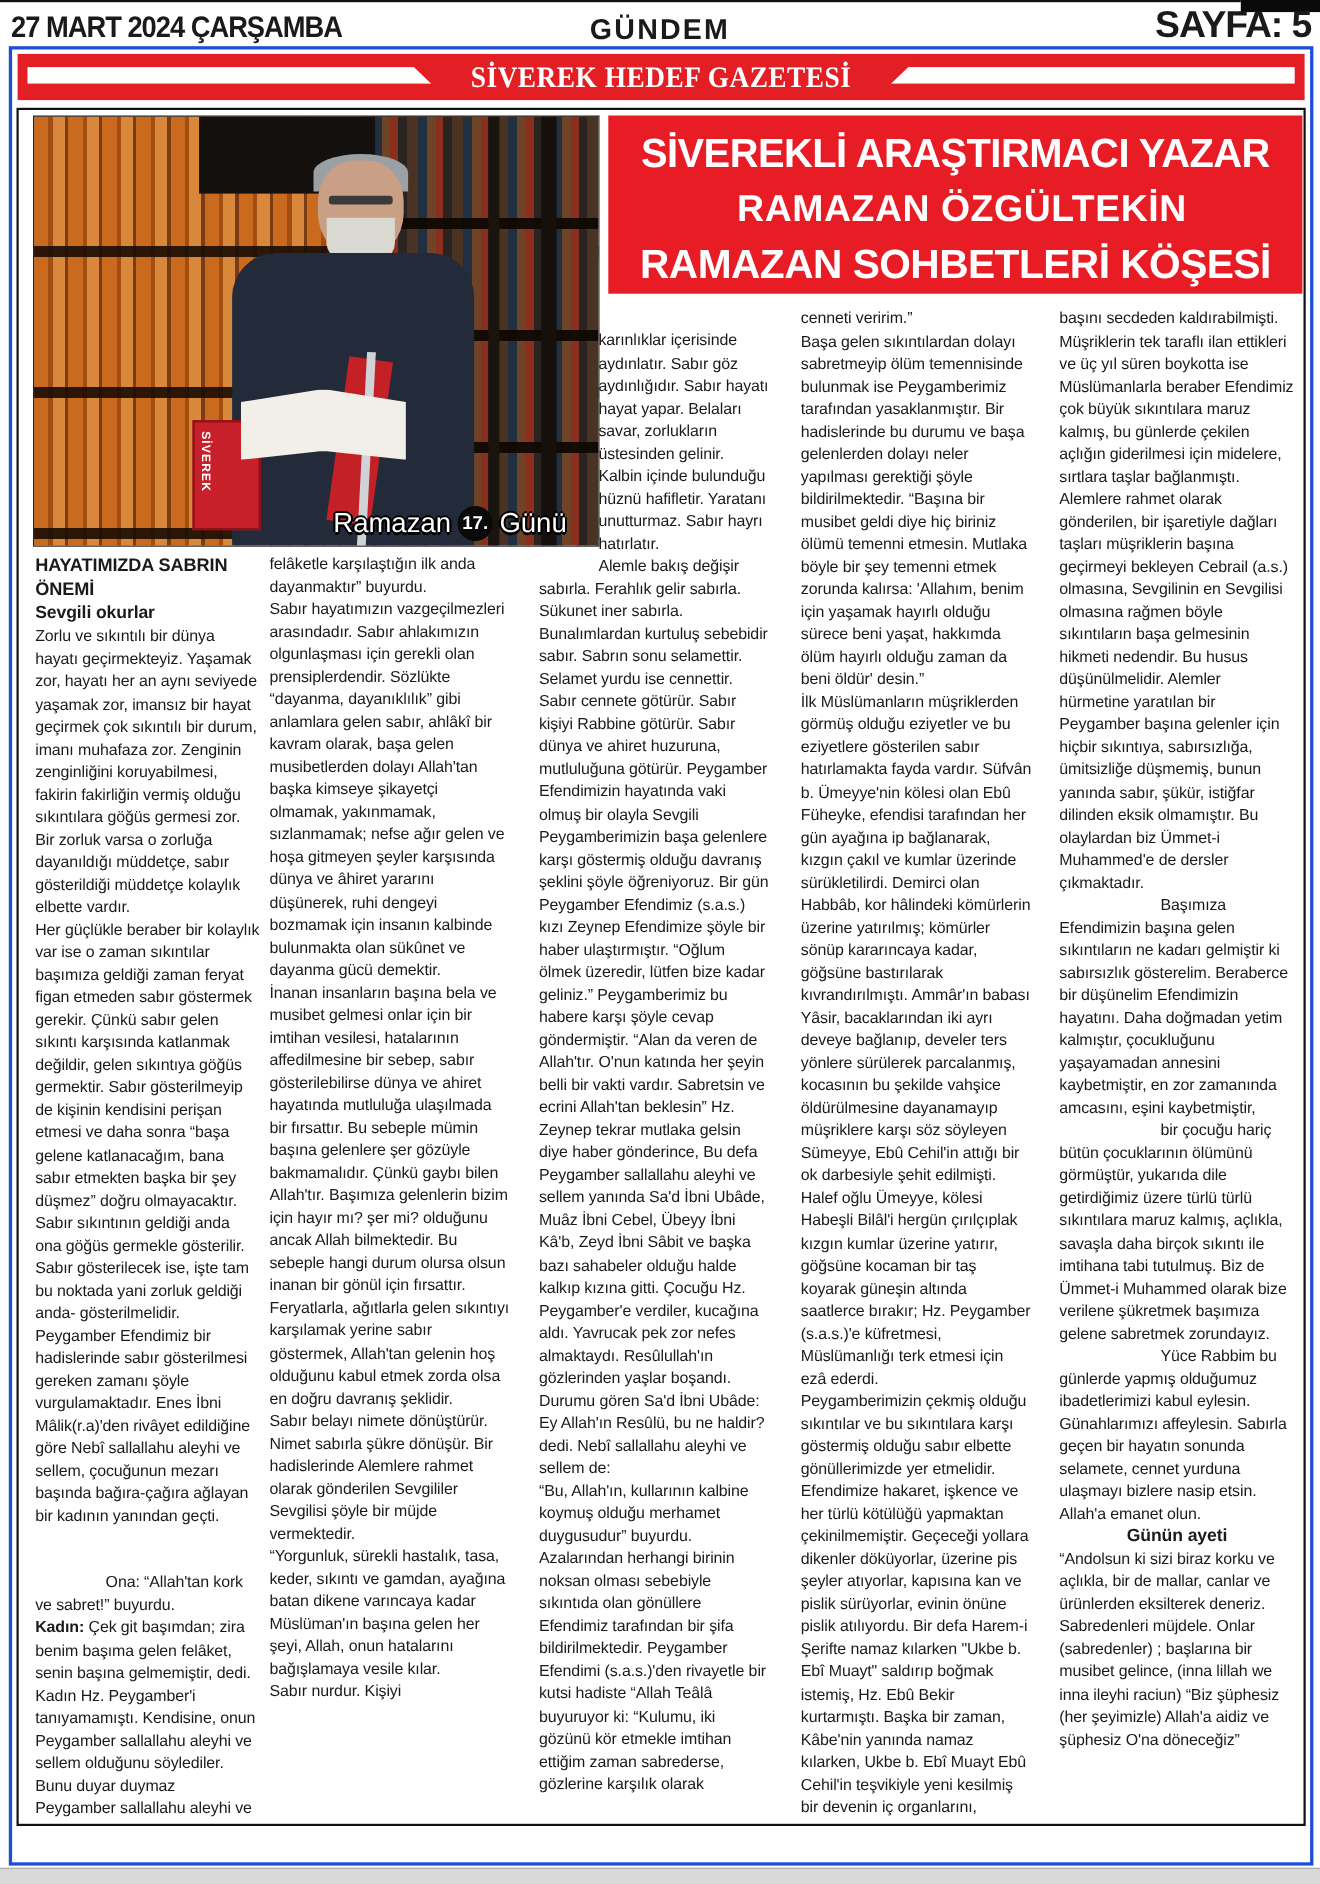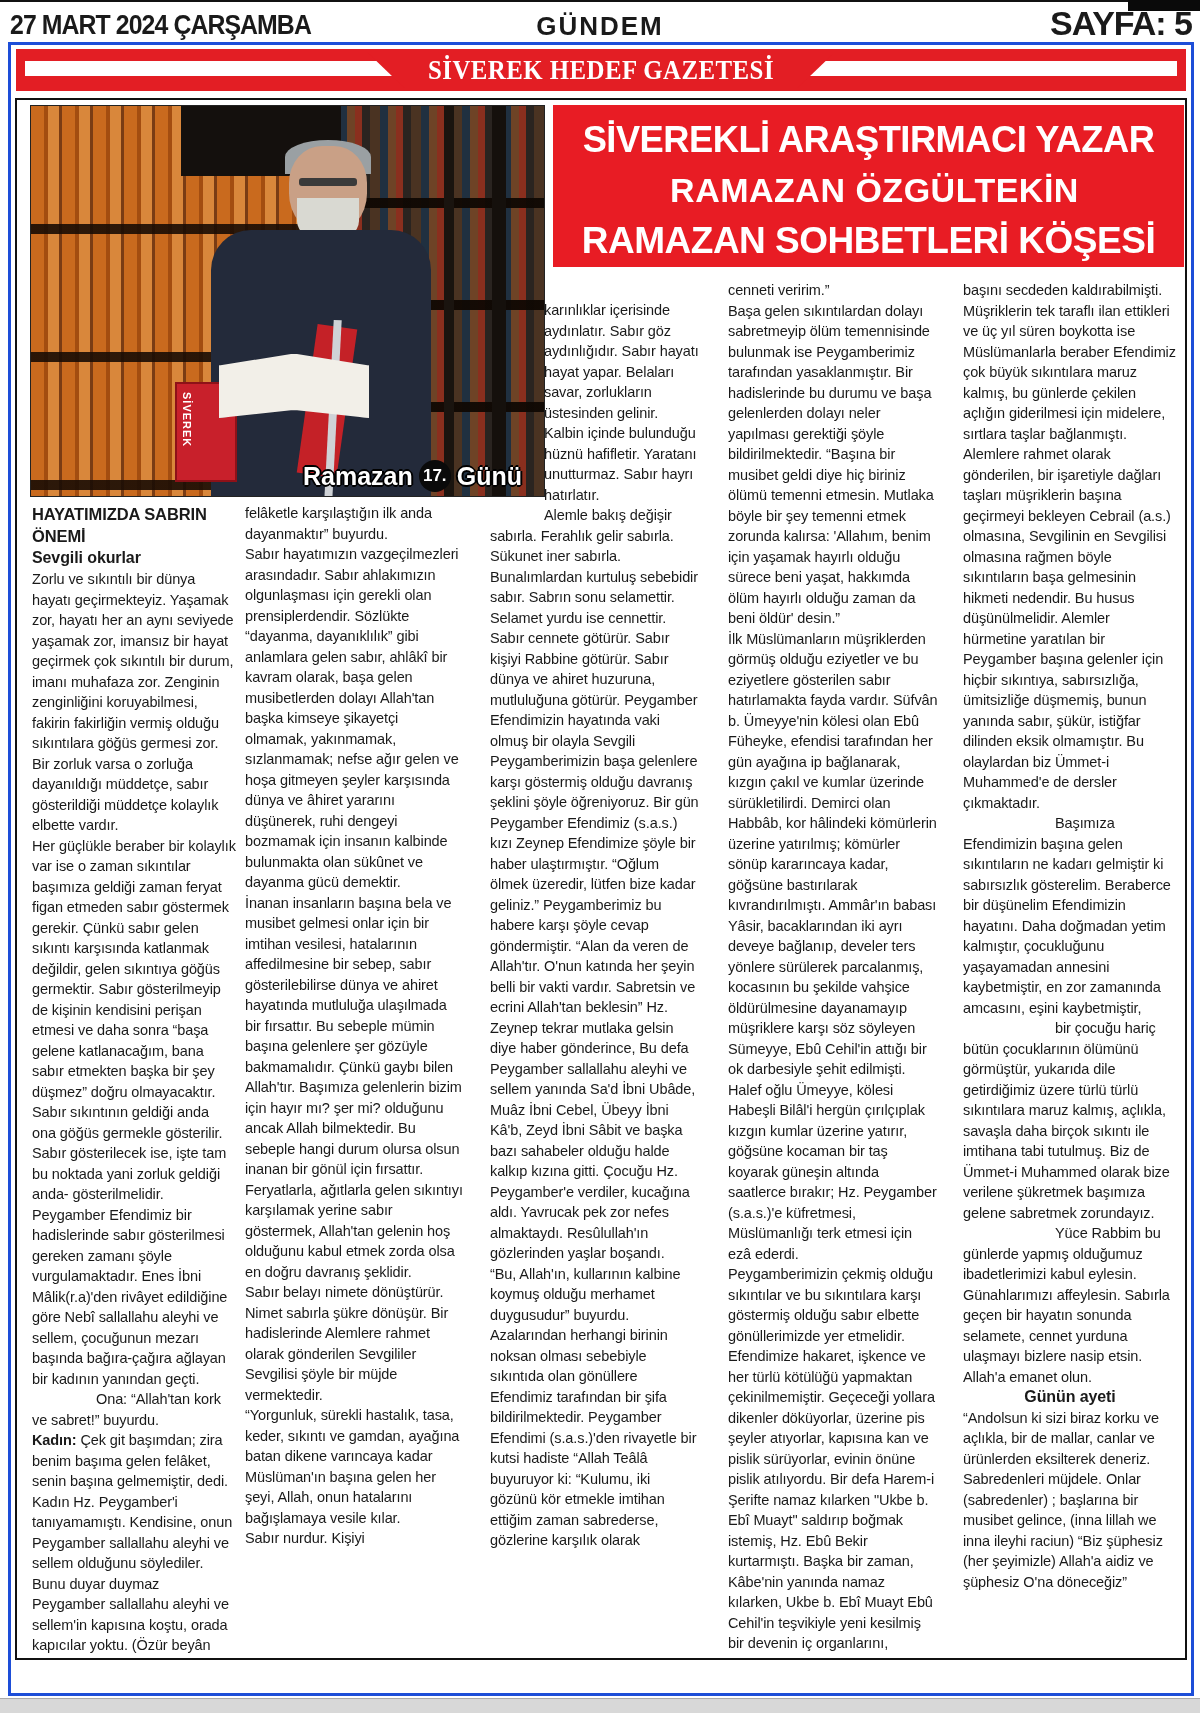--- a/index.html
+++ b/index.html
@@ -53,41 +53,41 @@
   .beard{position:absolute;left:96px;top:52px;width:62px;height:44px;background:#d9d9d2;border-radius:0 0 48% 48%;}
   .glasses{position:absolute;left:98px;top:32px;width:58px;height:8px;background:#3a3a3a;border-radius:3px;}
   .body-jacket{position:absolute;left:10px;top:84px;width:220px;height:266px;background:#232a3a;border-radius:40px 40px 0 0;}
   .jacket-stripe{position:absolute;left:96px;top:96px;width:40px;height:150px;background:#c42127;transform:rotate(8deg);}
   .jacket-zip{position:absolute;left:118px;top:90px;width:8px;height:180px;background:#cfd2d6;transform:rotate(3deg);}
   .open-book{position:absolute;left:18px;top:208px;width:150px;height:64px;background:#f2efe8;clip-path:polygon(0 18%,48% 0,52% 0,100% 18%,100% 100%,52% 88%,48% 88%,0 100%);box-shadow:0 2px 0 #999;}
   .red-book{position:absolute;left:-26px;top:236px;width:58px;height:96px;background:#c8202b;border:2px solid #8e1118;}
   .red-book span{position:absolute;left:4px;top:8px;color:#fff;font-size:11px;font-weight:bold;writing-mode:vertical-rl;letter-spacing:1px;}
   .caption{position:absolute;left:272px;bottom:4px;display:flex;align-items:center;gap:6px;}
   .caption .cap-word{
-    color:#fff;font-size:25px;font-weight:bold;
+    color:#fff;font-size:25px;font-weight:normal;
     text-shadow:-2px 0 #000,2px 0 #000,0 -2px #000,0 2px #000,1px 1px #000,-1px -1px #000;
   }
   .day-circle{
     width:32px;height:32px;border-radius:50%;background:#0a0a0a;color:#fff;
     display:flex;align-items:center;justify-content:center;font-size:17px;font-weight:bold;flex:0 0 auto;
   }
   
   .headline{
     position:absolute;left:536px;top:5px;width:631px;height:162px;background:#e81c24;
     display:flex;flex-direction:column;justify-content:flex-end;text-align:center;color:#ffffff;
   }
   .hl1{font-size:37px;font-weight:bold;letter-spacing:-.5px;line-height:50px;transform:scaleX(.98);}
   .hl2{font-size:34px;font-weight:900;letter-spacing:.5px;line-height:50px;padding-left:12px;}
   .hl3{font-size:37px;font-weight:bold;letter-spacing:-.5px;line-height:52px;}
   
   .col{position:absolute;font-size:14.5px;line-height:20.5px;letter-spacing:-.1px;overflow:hidden;text-align:left;}
   .col p{margin:0;}
   .col .h1c{font-size:16.5px;font-weight:bold;line-height:22px;}
   .col .boldp{font-weight:bold;font-size:16px;line-height:22px;}
-  .col .indent-sm{text-indent:64px;}
+  .col .indent-sm{text-indent:64px;margin-top:40px;}
   .col .indent-lg{text-indent:92px;}
   .col .center-title{text-align:center;font-weight:bold;font-size:16px;}
   #col1{left:15px;top:403px;width:204px;height:1152px;}
   #col2{left:228px;top:403px;width:219px;height:1152px;}
   #col3{left:473px;top:180px;width:209px;height:1375px;margin-top:20px;}
   #col4{left:711px;top:180px;width:211px;height:1375px;}
   #col5{left:946px;top:180px;width:214px;height:1375px;}
   .cutout{float:left;width:54px;height:214px;}
   
   .page-edge{position:absolute;left:0;bottom:0;width:1200px;height:14px;background:#d8d8d8;border-top:1px solid #aaa;}
@@ -161,20 +161,21 @@
         <p>Sabır hayatımızın vazgeçilmezleri arasındadır. Sabır ahlakımızın olgunlaşması için gerekli olan prensiplerdendir. Sözlükte “dayanma, dayanıklılık” gibi anlamlara gelen sabır, ahlâkî bir kavram olarak, başa gelen musibetlerden dolayı Allah'tan başka kimseye şikayetçi olmamak, yakınmamak, sızlanmamak; nefse ağır gelen ve hoşa gitmeyen şeyler karşısında dünya ve âhiret yararını düşünerek, ruhi dengeyi bozmamak için insanın kalbinde bulunmakta olan sükûnet ve dayanma gücü demektir.</p>
         <p>İnanan insanların başına bela ve musibet gelmesi onlar için bir imtihan vesilesi, hatalarının affedilmesine bir sebep, sabır gösterilebilirse dünya ve ahiret hayatında mutluluğa ulaşılmada bir fırsattır. Bu sebeple mümin başına gelenlere şer gözüyle bakmamalıdır. Çünkü gaybı bilen Allah'tır. Başımıza gelenlerin bizim için hayır mı? şer mi? olduğunu ancak Allah bilmektedir. Bu sebeple hangi durum olursa olsun inanan bir gönül için fırsattır. Feryatlarla, ağıtlarla gelen sıkıntıyı karşılamak yerine sabır göstermek, Allah'tan gelenin hoş olduğunu kabul etmek zorda olsa en doğru davranış şeklidir.</p>
         <p>Sabır belayı nimete dönüştürür. Nimet sabırla şükre dönüşür. Bir hadislerinde Alemlere rahmet olarak gönderilen Sevgililer Sevgilisi şöyle bir müjde vermektedir.</p>
         <p>“Yorgunluk, sürekli hastalık, tasa, keder, sıkıntı ve gamdan, ayağına batan dikene varıncaya kadar Müslüman'ın başına gelen her şeyi, Allah, onun hatalarını bağışlamaya vesile kılar.</p>
         <p>Sabır nurdur. Kişiyi</p>
       </div>
     <div class="col" id="col3">
       <div class="cutout"></div>
     <p>karınlıklar içerisinde aydınlatır. Sabır göz aydınlığıdır. Sabır hayatı hayat yapar. Belaları savar, zorlukların üstesinden gelinir. Kalbin içinde bulunduğu hüznü hafifletir. Yaratanı unutturmaz. Sabır hayrı hatırlatır.</p>
         <p> Alemle bakış değişir sabırla. Ferahlık gelir sabırla. Sükunet iner sabırla. Bunalımlardan kurtuluş sebebidir sabır. Sabrın sonu selamettir. Selamet yurdu ise cennettir. Sabır cennete götürür. Sabır kişiyi Rabbine götürür. Sabır dünya ve ahiret huzuruna, mutluluğuna götürür. Peygamber Efendimizin hayatında vaki olmuş bir olayla Sevgili Peygamberimizin başa gelenlere karşı göstermiş olduğu davranış şeklini şöyle öğreniyoruz. Bir gün Peygamber Efendimiz (s.a.s.) kızı Zeynep Efendimize şöyle bir haber ulaştırmıştır. “Oğlum ölmek üzeredir, lütfen bize kadar geliniz.” Peygamberimiz bu habere karşı şöyle cevap göndermiştir. “Alan da veren de Allah'tır. O'nun katında her şeyin belli bir vakti vardır. Sabretsin ve ecrini Allah'tan beklesin” Hz. Zeynep tekrar mutlaka gelsin diye haber gönderince, Bu defa Peygamber sallallahu aleyhi ve sellem yanında Sa'd İbni Ubâde, Muâz İbni Cebel, Übeyy İbni Kâ'b, Zeyd İbni Sâbit ve başka bazı sahabeler olduğu halde kalkıp kızına gitti. Çocuğu Hz. Peygamber'e verdiler, kucağına aldı. Yavrucak pek zor nefes almaktaydı. Resûlullah'ın gözlerinden yaşlar boşandı.</p>
+        <p>Durumu gören Sa'd İbni Ubâde: Ey Allah'ın Resûlü, bu ne haldir? dedi. Nebî sallallahu aleyhi ve sellem de:</p>
         <p>“Bu, Allah'ın, kullarının kalbine koymuş olduğu merhamet duygusudur” buyurdu.</p>
         <p>Azalarından herhangi birinin noksan olması sebebiyle sıkıntıda olan gönüllere Efendimiz tarafından bir şifa bildirilmektedir. Peygamber Efendimi (s.a.s.)'den rivayetle bir kutsi hadiste “Allah Teâlâ buyuruyor ki: “Kulumu, iki gözünü kör etmekle imtihan ettiğim zaman sabrederse, gözlerine karşılık olarak</p>
       </div>
     <div class="col" id="col4">
         <p>cenneti veririm.”</p>
         <p>Başa gelen sıkıntılardan dolayı sabretmeyip ölüm temennisinde bulunmak ise Peygamberimiz tarafından yasaklanmıştır. Bir hadislerinde bu durumu ve başa gelenlerden dolayı neler yapılması gerektiği şöyle bildirilmektedir. “Başına bir musibet geldi diye hiç biriniz ölümü temenni etmesin. Mutlaka böyle bir şey temenni etmek zorunda kalırsa: 'Allahım, benim için yaşamak hayırlı olduğu sürece beni yaşat, hakkımda ölüm hayırlı olduğu zaman da beni öldür' desin.”</p>
         <p>İlk Müslümanların müşriklerden görmüş olduğu eziyetler ve bu eziyetlere gösterilen sabır hatırlamakta fayda vardır. Süfvân b. Ümeyye'nin kölesi olan Ebû Füheyke, efendisi tarafından her gün ayağına ip bağlanarak, kızgın çakıl ve kumlar üzerinde sürükletilirdi. Demirci olan Habbâb, kor hâlindeki kömürlerin üzerine yatırılmış; kömürler sönüp kararıncaya kadar, göğsüne bastırılarak kıvrandırılmıştı. Ammâr'ın babası Yâsir, bacaklarından iki ayrı deveye bağlanıp, develer ters yönlere sürülerek parcalanmış, kocasının bu şekilde vahşice öldürülmesine dayanamayıp müşriklere karşı söz söyleyen Sümeyye, Ebû Cehil'in attığı bir ok darbesiyle şehit edilmişti. Halef oğlu Ümeyye, kölesi Habeşli Bilâl'i hergün çırılçıplak kızgın kumlar üzerine yatırır, göğsüne kocaman bir taş koyarak güneşin altında saatlerce bırakır; Hz. Peygamber (s.a.s.)'e küfretmesi, Müslümanlığı terk etmesi için ezâ ederdi.</p>
         <p>Peygamberimizin çekmiş olduğu sıkıntılar ve bu sıkıntılara karşı göstermiş olduğu sabır elbette gönüllerimizde yer etmelidir. Efendimize hakaret, işkence ve her türlü kötülüğü yapmaktan çekinilmemiştir. Geçeceği yollara dikenler döküyorlar, üzerine pis şeyler atıyorlar, kapısına kan ve pislik sürüyorlar, evinin önüne pislik atılıyordu. Bir defa Harem-i Şerifte namaz kılarken "Ukbe b. Ebî Muayt" saldırıp boğmak istemiş, Hz. Ebû Bekir kurtarmıştı. Başka bir zaman, Kâbe'nin yanında namaz kılarken, Ukbe b. Ebî Muayt Ebû Cehil'in teşvikiyle yeni kesilmiş bir devenin iç organlarını, secdeye vardığında üzerine atmış; kızı Fâtıma yetişip üzerindeki pislikleri temizledikten sonra,</p>
       </div>
     <div class="col" id="col5">

